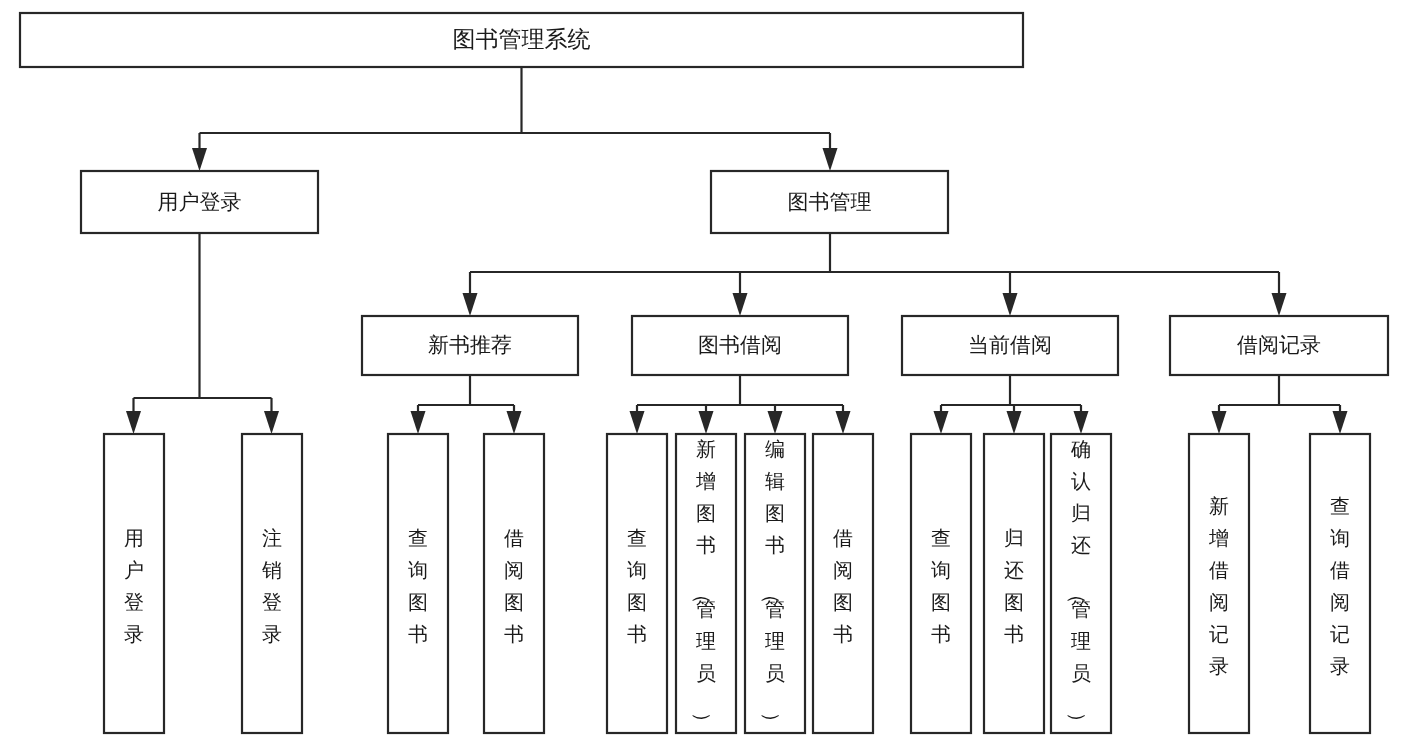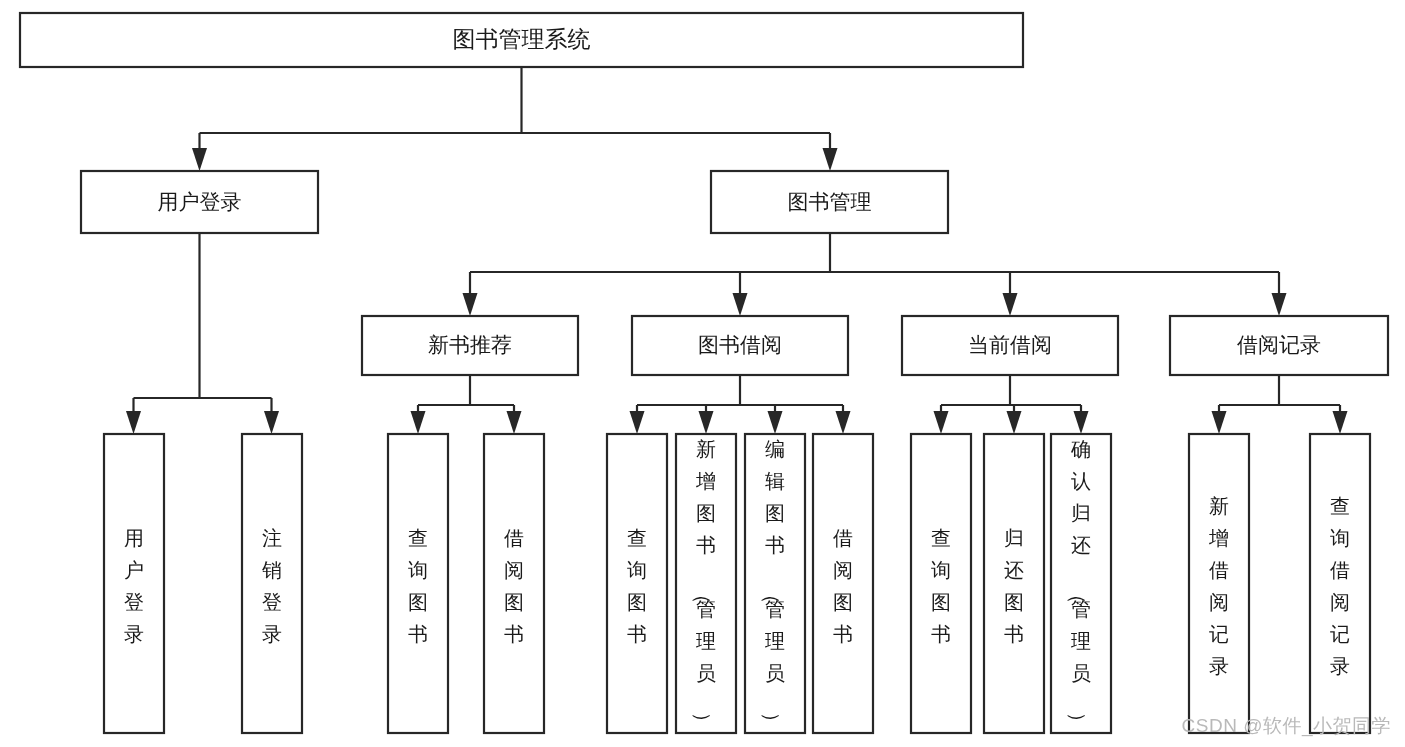--- a/index.html
+++ b/index.html
@@ -219,14 +219,13 @@
         <rect class="node-box" x="1189" y="434" width="60" height="299"></rect>
         <text class="leaf-label" x="1219" y="0"><tspan x="1219" y="512.5">新</tspan><tspan x="1219" y="544.5">增</tspan><tspan x="1219" y="576.5">借</tspan><tspan x="1219" y="608.5">阅</tspan><tspan x="1219" y="640.5">记</tspan><tspan x="1219" y="672.5">录</tspan></text>
       </g>
       <g>
         <rect class="node-box" x="1310" y="434" width="60" height="299"></rect>
         <text class="leaf-label" x="1340" y="0"><tspan x="1340" y="512.5">查</tspan><tspan x="1340" y="544.5">询</tspan><tspan x="1340" y="576.5">借</tspan><tspan x="1340" y="608.5">阅</tspan><tspan x="1340" y="640.5">记</tspan><tspan x="1340" y="672.5">录</tspan></text>
       </g>
     </g>
   </svg>
 
-  <div class="watermark">CSDN @软件_小贺同学</div>
 </div>
 
 </body></html>

